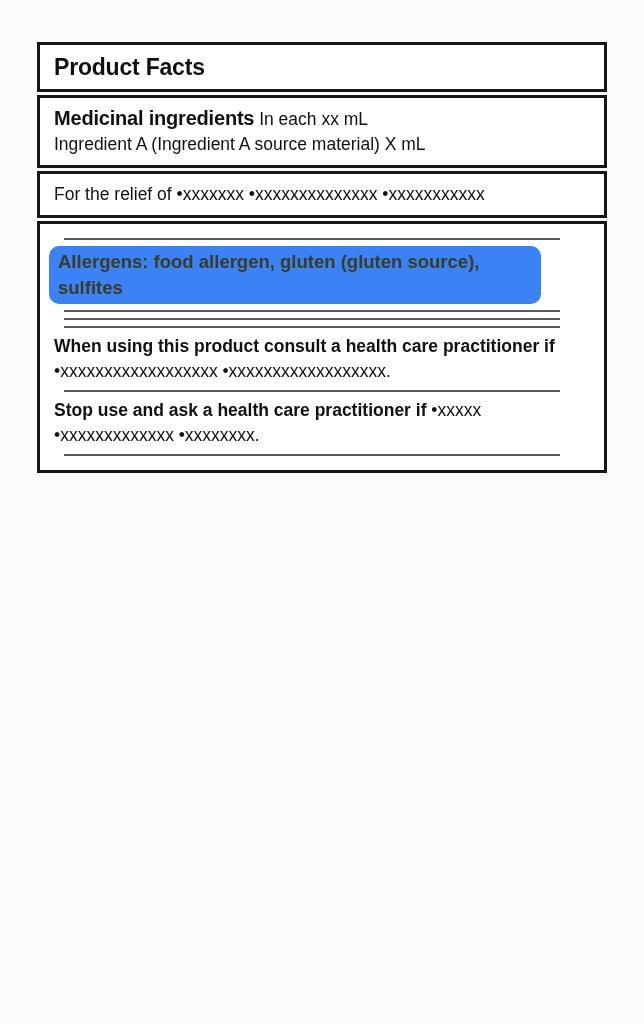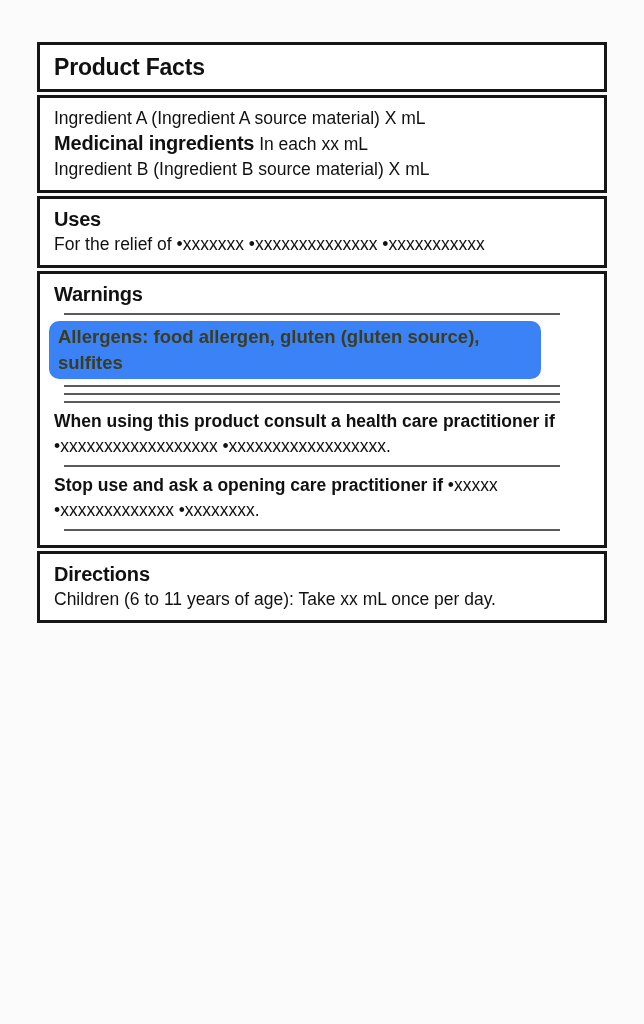--- a/index.html
+++ b/index.html
@@ -64,50 +64,43 @@
 </head>
 <body>
 
 <div class="panel">
 
   <div class="sec">
     <div class="title">Product Facts</div>
   </div>
 
   <div class="sec">
+    <p class="b"><span class="h">Medicinal ingredients</span><span> In each xx mL</span></p>
     <p class="b">Ingredient A (Ingredient A source material) X mL</p>
-    <p class="b"><span class="h">Medicinal ingredients</span><span> In each xx mL</span></p>
-    <p class="b">Ingredient B (Ingredient B source material) X mL</p>
   </div>
 
   <div class="sec">
-    <div class="h">Uses</div>
     <p class="b">For the relief of •xxxxxxx •xxxxxxxxxxxxxx •xxxxxxxxxxx</p>
   </div>
 
   <div class="sec">
-    <div class="h">Warnings</div>
     <div class="wsep"></div>
 
     <div class="highlight">Allergens: food allergen, gluten (gluten source), sulfites</div>
     <div class="wsep"></div>
 
     <div class="wsep"></div>
 
     <div class="wsep"></div>
 
     <p class="b wblock"><span class="bold">When using this product consult a health care practitioner if</span><span> •xxxxxxxxxxxxxxxxxx •xxxxxxxxxxxxxxxxxx.</span></p>
     <div class="wsep"></div>
 
-    <p class="b wblock"><span class="bold">Stop use and ask a opening care practitioner if</span><span> •xxxxx •xxxxxxxxxxxxx •xxxxxxxx.</span></p>
+    <p class="b wblock"><span class="bold">Stop use and ask a health care practitioner if</span><span> •xxxxx •xxxxxxxxxxxxx •xxxxxxxx.</span></p>
     <div class="wsep"></div>
 
   </div>
 
-  <div class="sec">
-    <div class="h">Directions</div>
-    <p class="b">Children (6 to 11 years of age): Take xx mL once per day.</p>
-  </div>
 
 
 
 
 </div>
 
 </body></html>

